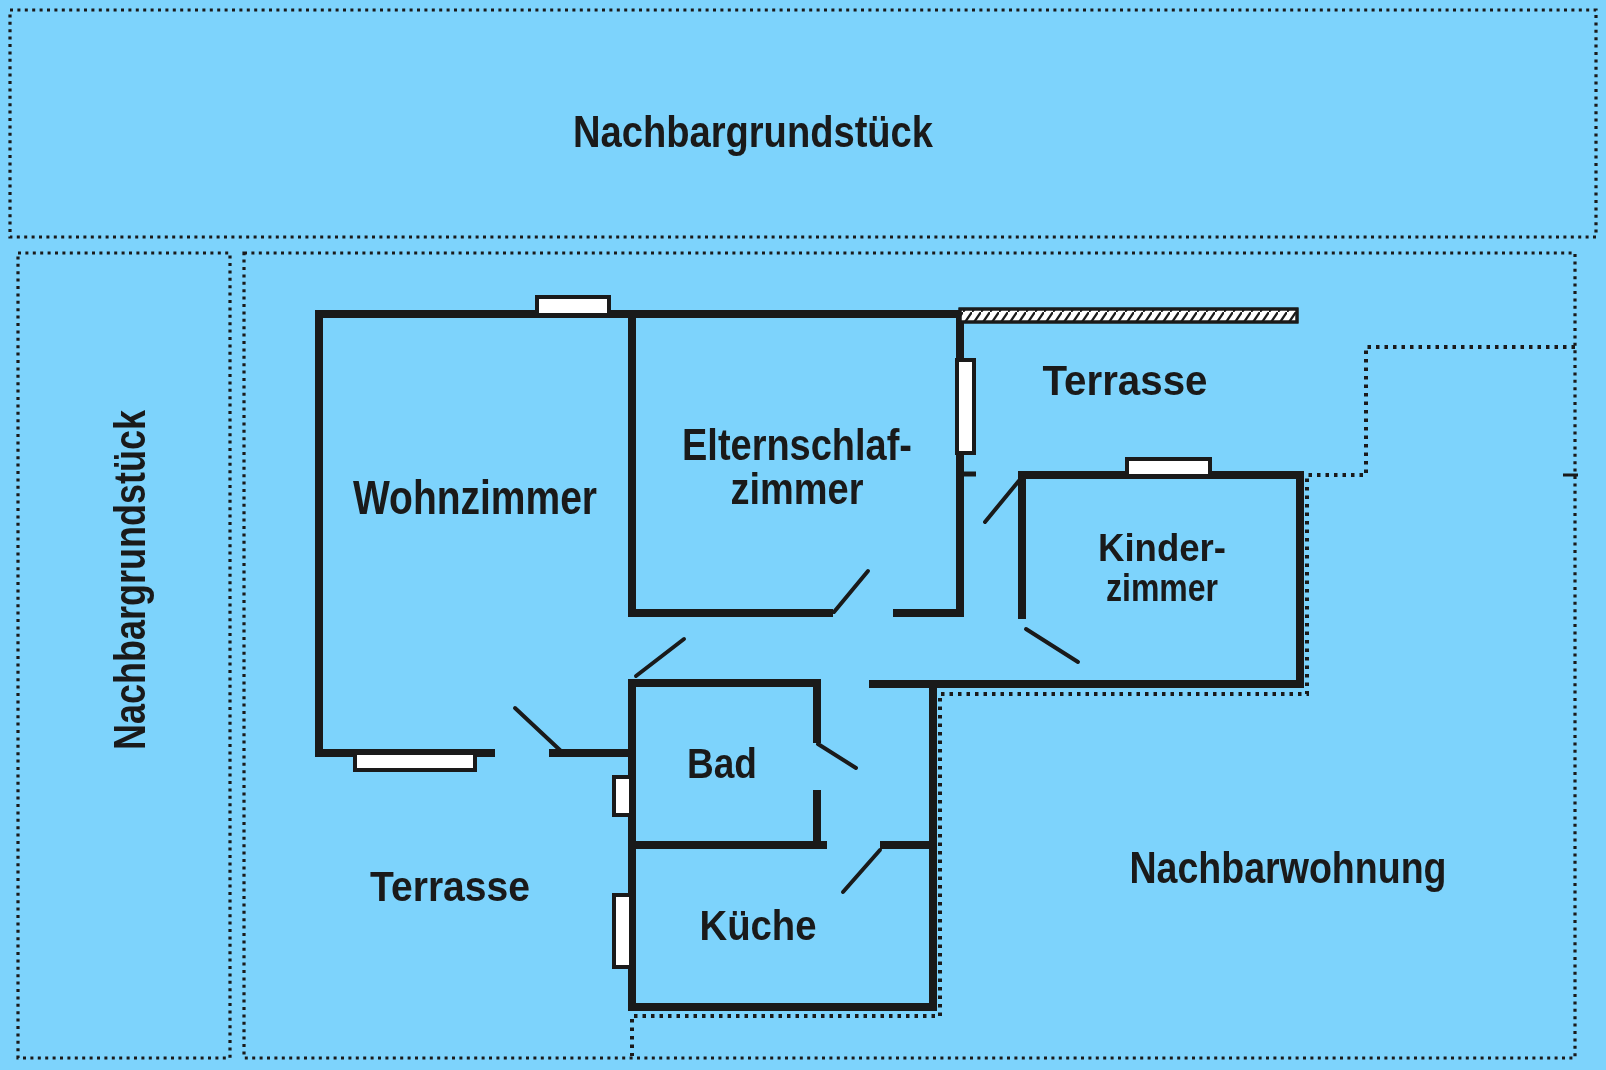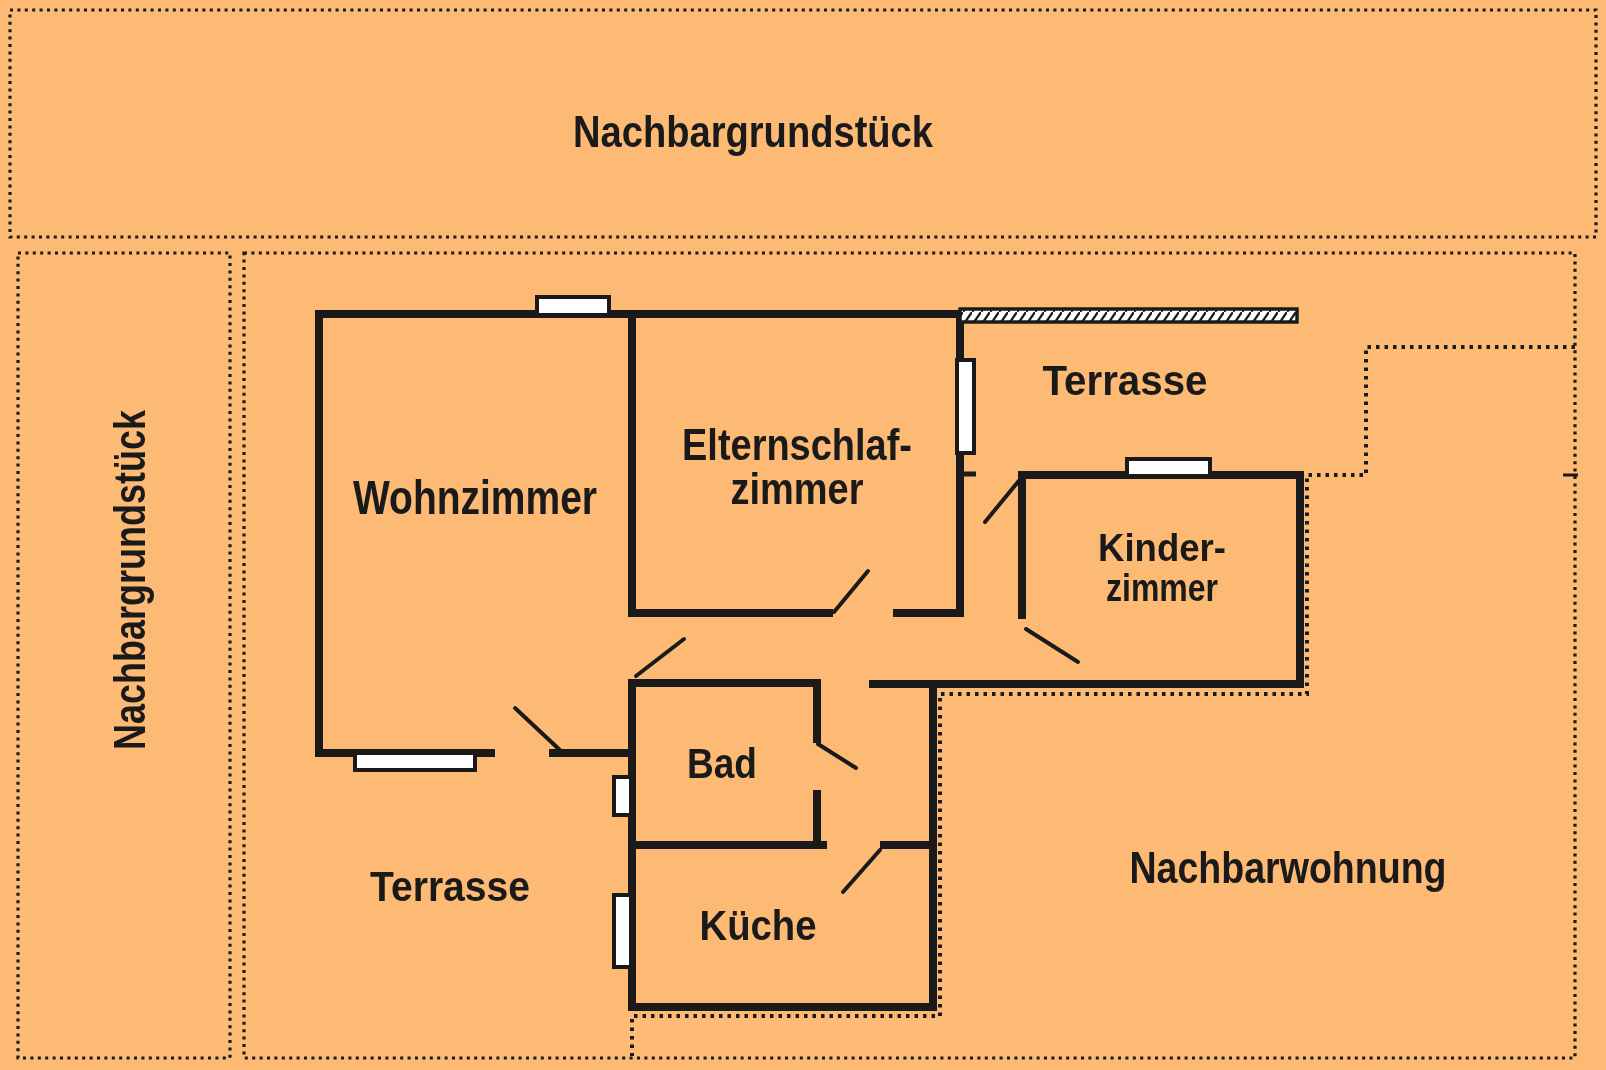--- a/index.html
+++ b/index.html
@@ -1,19 +1,19 @@
 <!DOCTYPE html>
 <html><head>
 <meta charset="utf-8">
 <style>
   html,body{margin:0;padding:0;background:#e8e8e8;}
   .canvas{
     position:relative;
     width:1606px;height:1070px;
-    background:#fdba74;
+    background:#7dd3fc;
     font-family:"Liberation Sans", sans-serif;
     overflow:hidden;
   }
   svg{position:absolute;inset:0;display:block;}
   text{
     font-family:"Liberation Sans", sans-serif;
     font-weight:700;
     fill:#1a1a1a;
   }
 </style>

